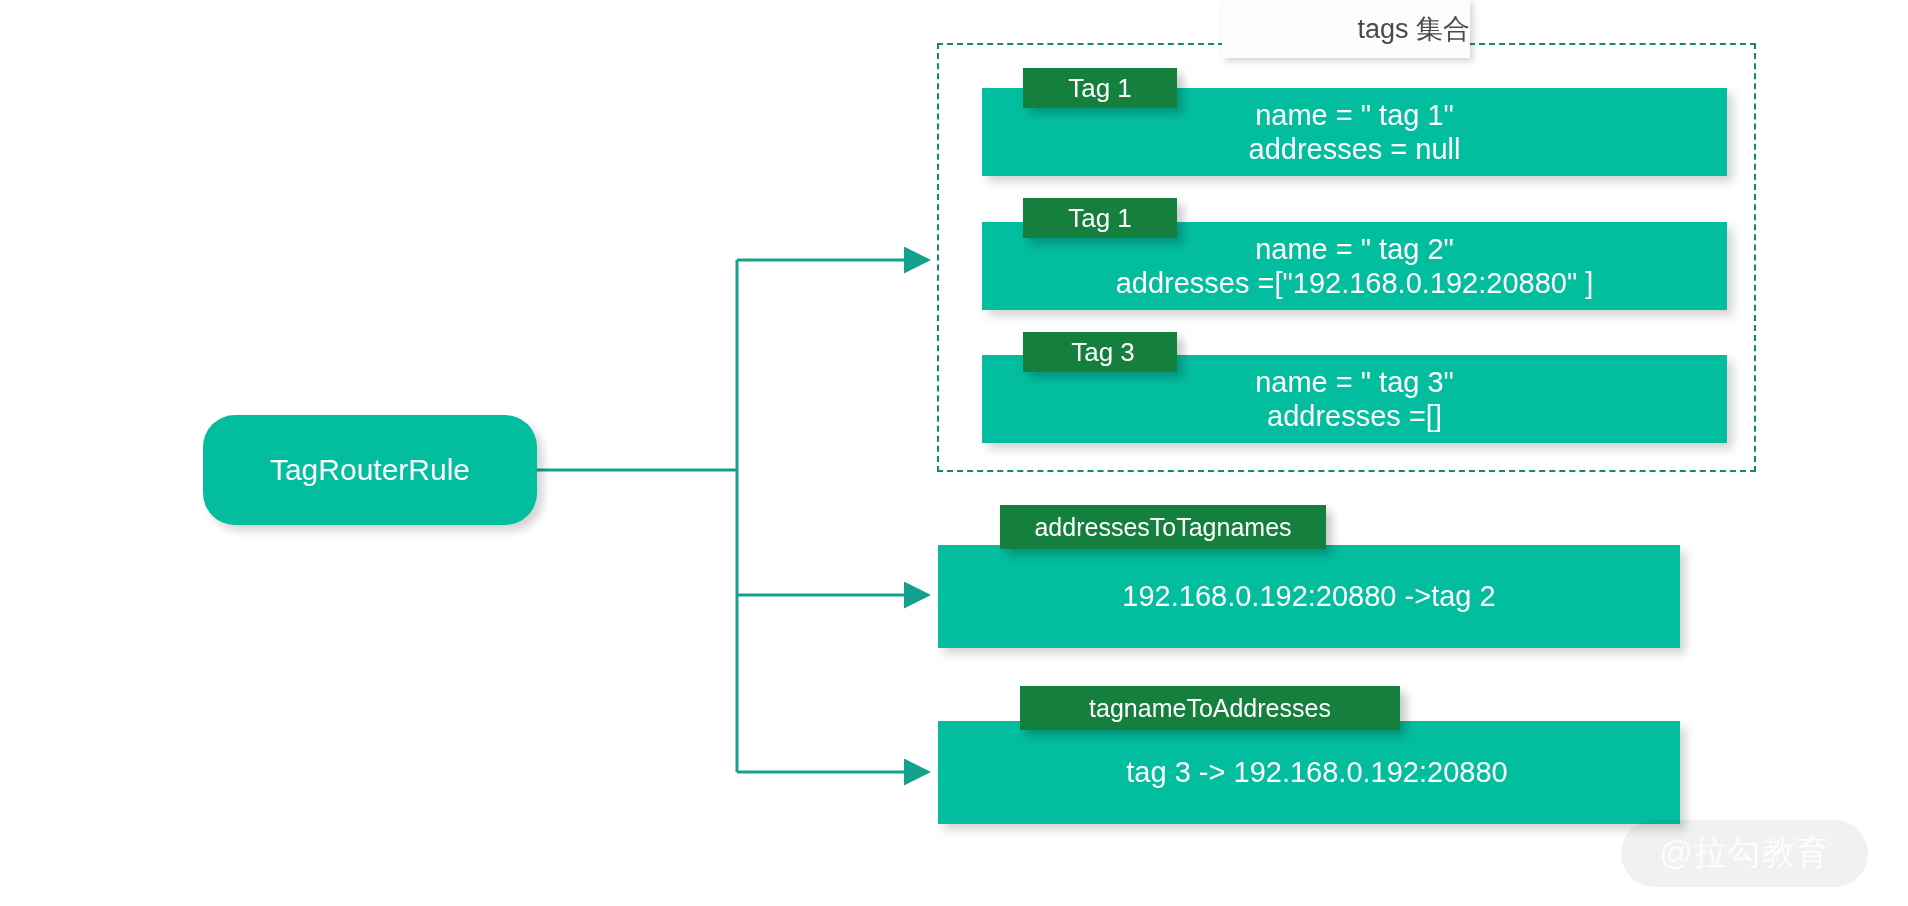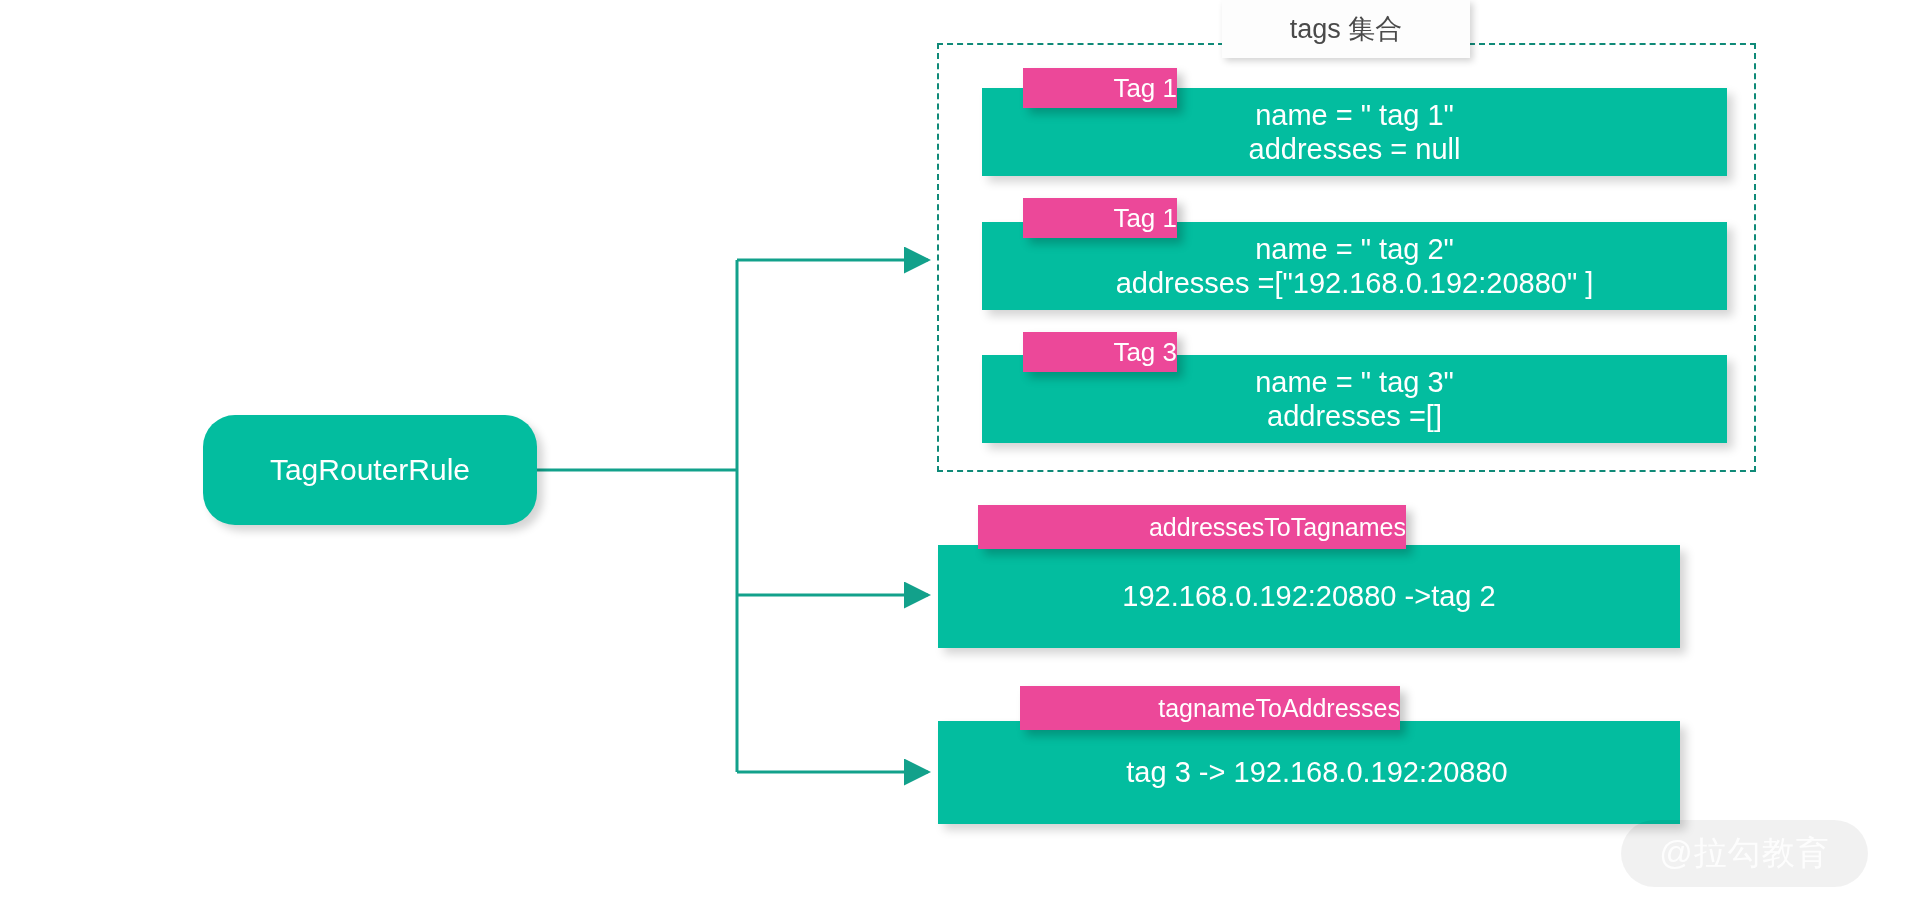--- a/index.html
+++ b/index.html
@@ -38,21 +38,21 @@
     background: transparent;
   }
   .group-label {
     position: absolute;
     background: #fdfdfd;
     color: #4a4a4a;
     font-size: 27px;
     line-height: 1;
     display: flex;
     align-items: center;
-    justify-content: center;
+    justify-content: flex-end;
     box-shadow: 3px 3px 7px rgba(0,0,0,0.18);
     box-sizing: border-box;
     white-space: nowrap;
   }
 
   
   .block {
     position: absolute;
     background: #03bd9f;
     box-shadow: 6px 6px 9px rgba(0,0,0,0.17);
@@ -70,26 +70,26 @@
 
   
   .node-plain {
     font-size: 30px;
     border-radius: 32px;
   }
 
   
   .badge {
     position: absolute;
-    background: #ec4899;
+    background: #15803d;
     color: #ffffff;
     box-shadow: 6px 6px 9px rgba(0,0,0,0.22);
     display: flex;
     align-items: center;
-    justify-content: flex-end;
+    justify-content: center;
     box-sizing: border-box;
     white-space: nowrap;
     line-height: 1;
   }
   .badge.tagname {
     font-size: 26px;
   }
   .badge.mapname {
     font-size: 25px;
   }
@@ -168,21 +168,21 @@
     <span class="line">name = " tag 3"</span>
     <span class="line">addresses =[]</span>
   </div>
   <div class="badge tagname" style="left:1023px; top:332px; width:154px; height:40px;padding-left:6px;">
     <span>Tag 3</span>
   </div>
 
   <div class="block map-body" style="left:938px; top:545px; width:742px; height:103px;">
     <span class="line">192.168.0.192:20880 -&gt;tag 2</span>
   </div>
-  <div class="badge mapname" style="left:978px; top:505px; width:428px; height:44px;">
+  <div class="badge mapname" style="left:1000px; top:505px; width:326px; height:44px;">
     <span>addressesToTagnames</span>
   </div>
 
   <div class="block map-body" style="left:938px; top:721px; width:742px; height:103px;padding-left:16px;">
     <span class="line">tag 3 -&gt; 192.168.0.192:20880</span>
   </div>
   <div class="badge mapname" style="left:978px; top:686px; width:380px; height:44px;margin-left:42px;">
     <span>tagnameToAddresses</span>
   </div>
 

